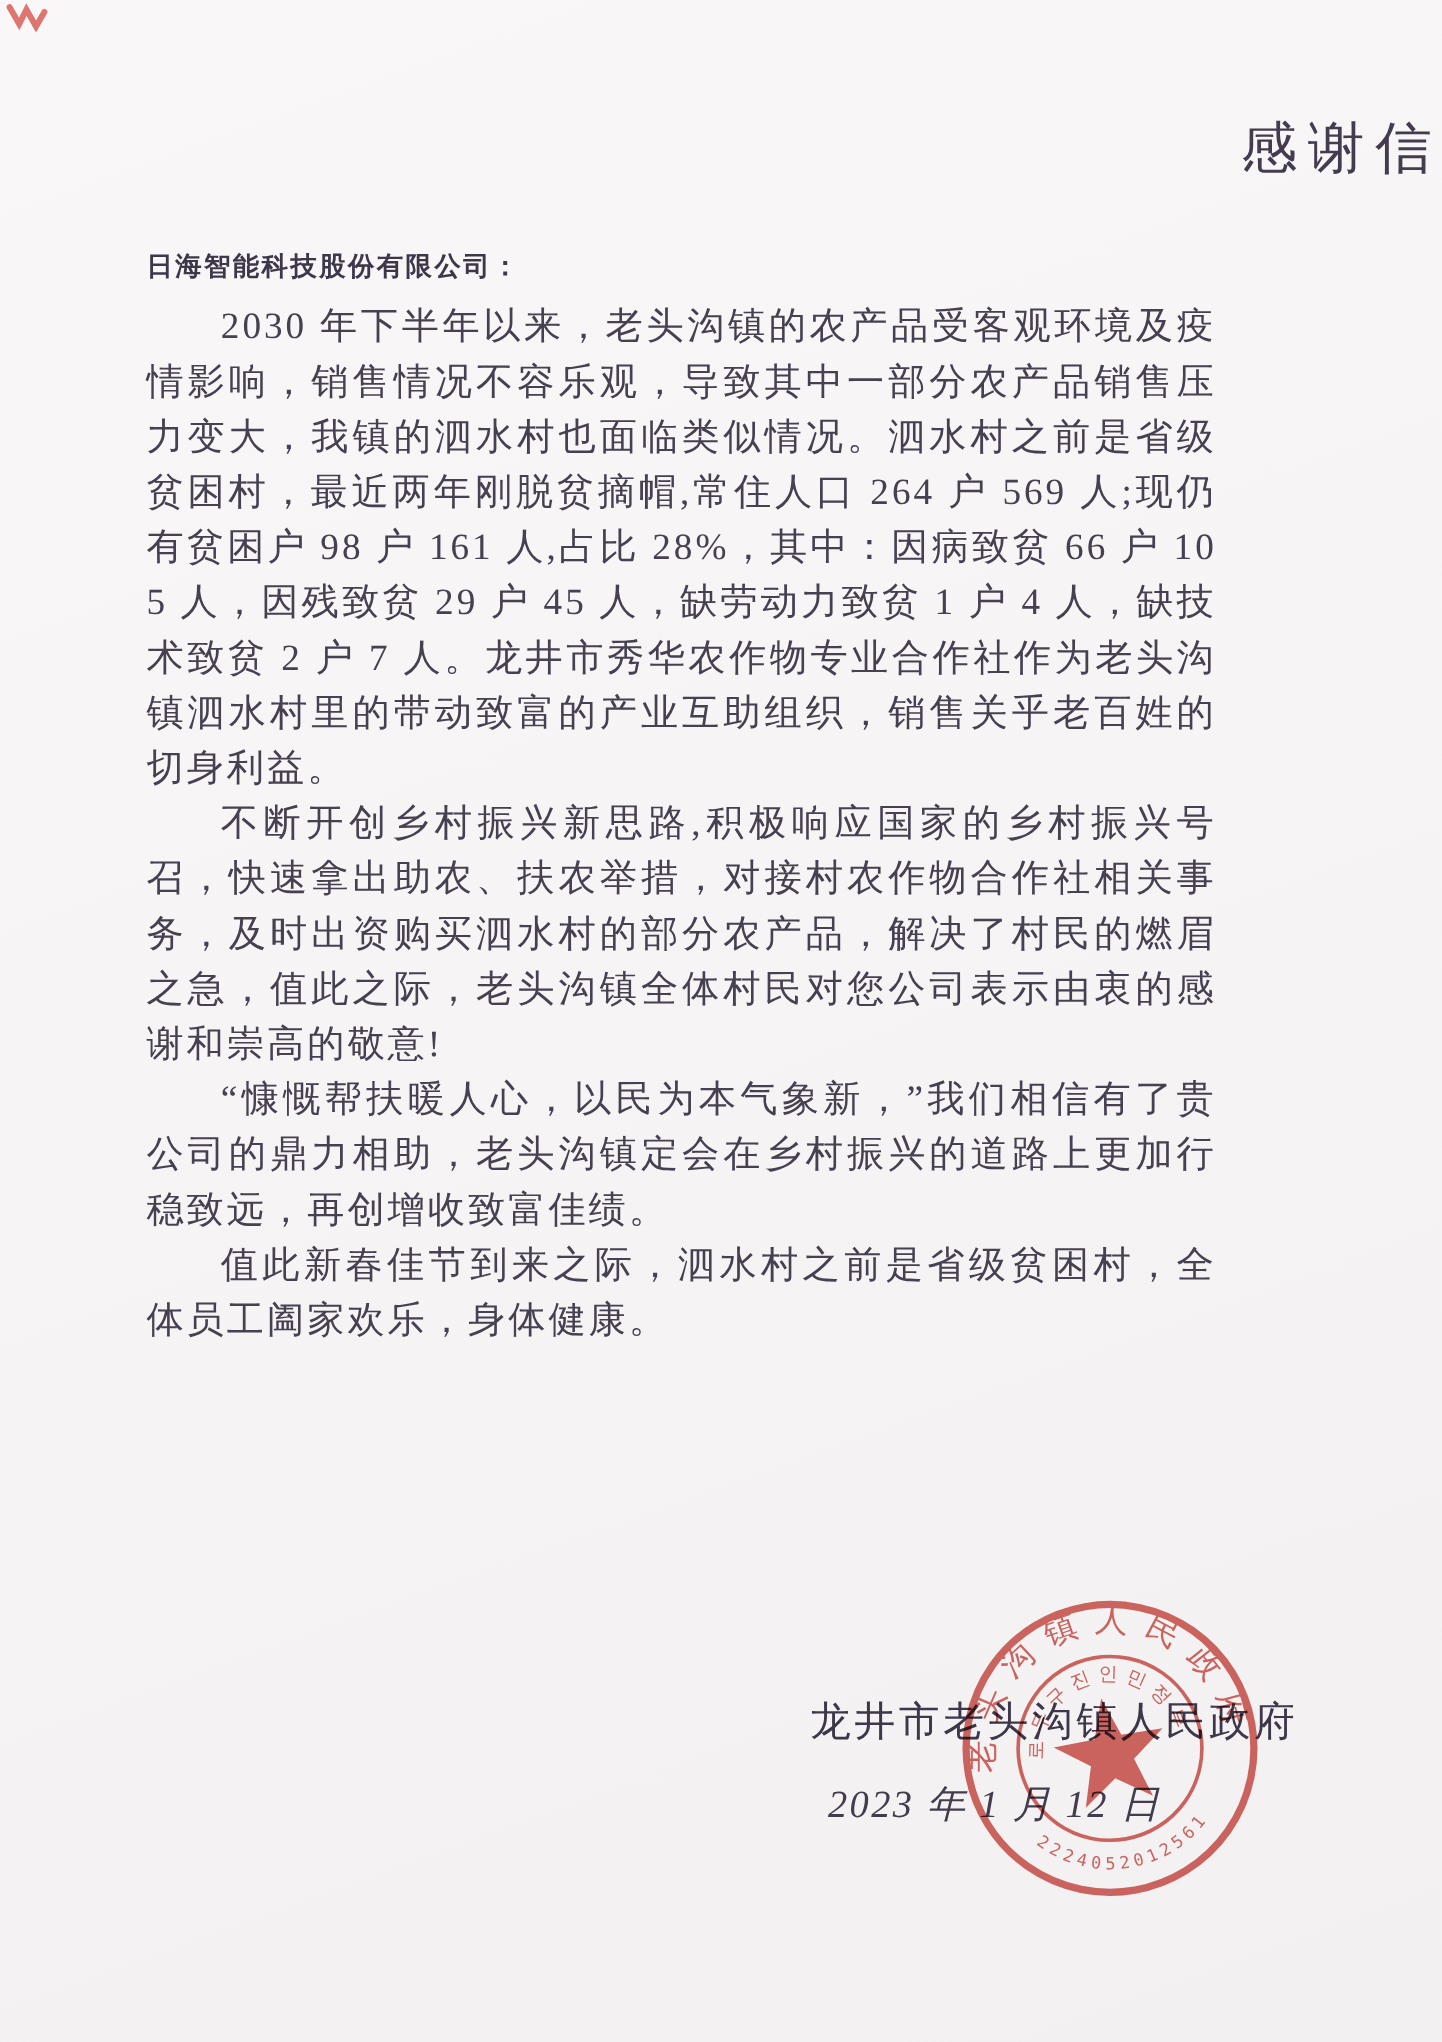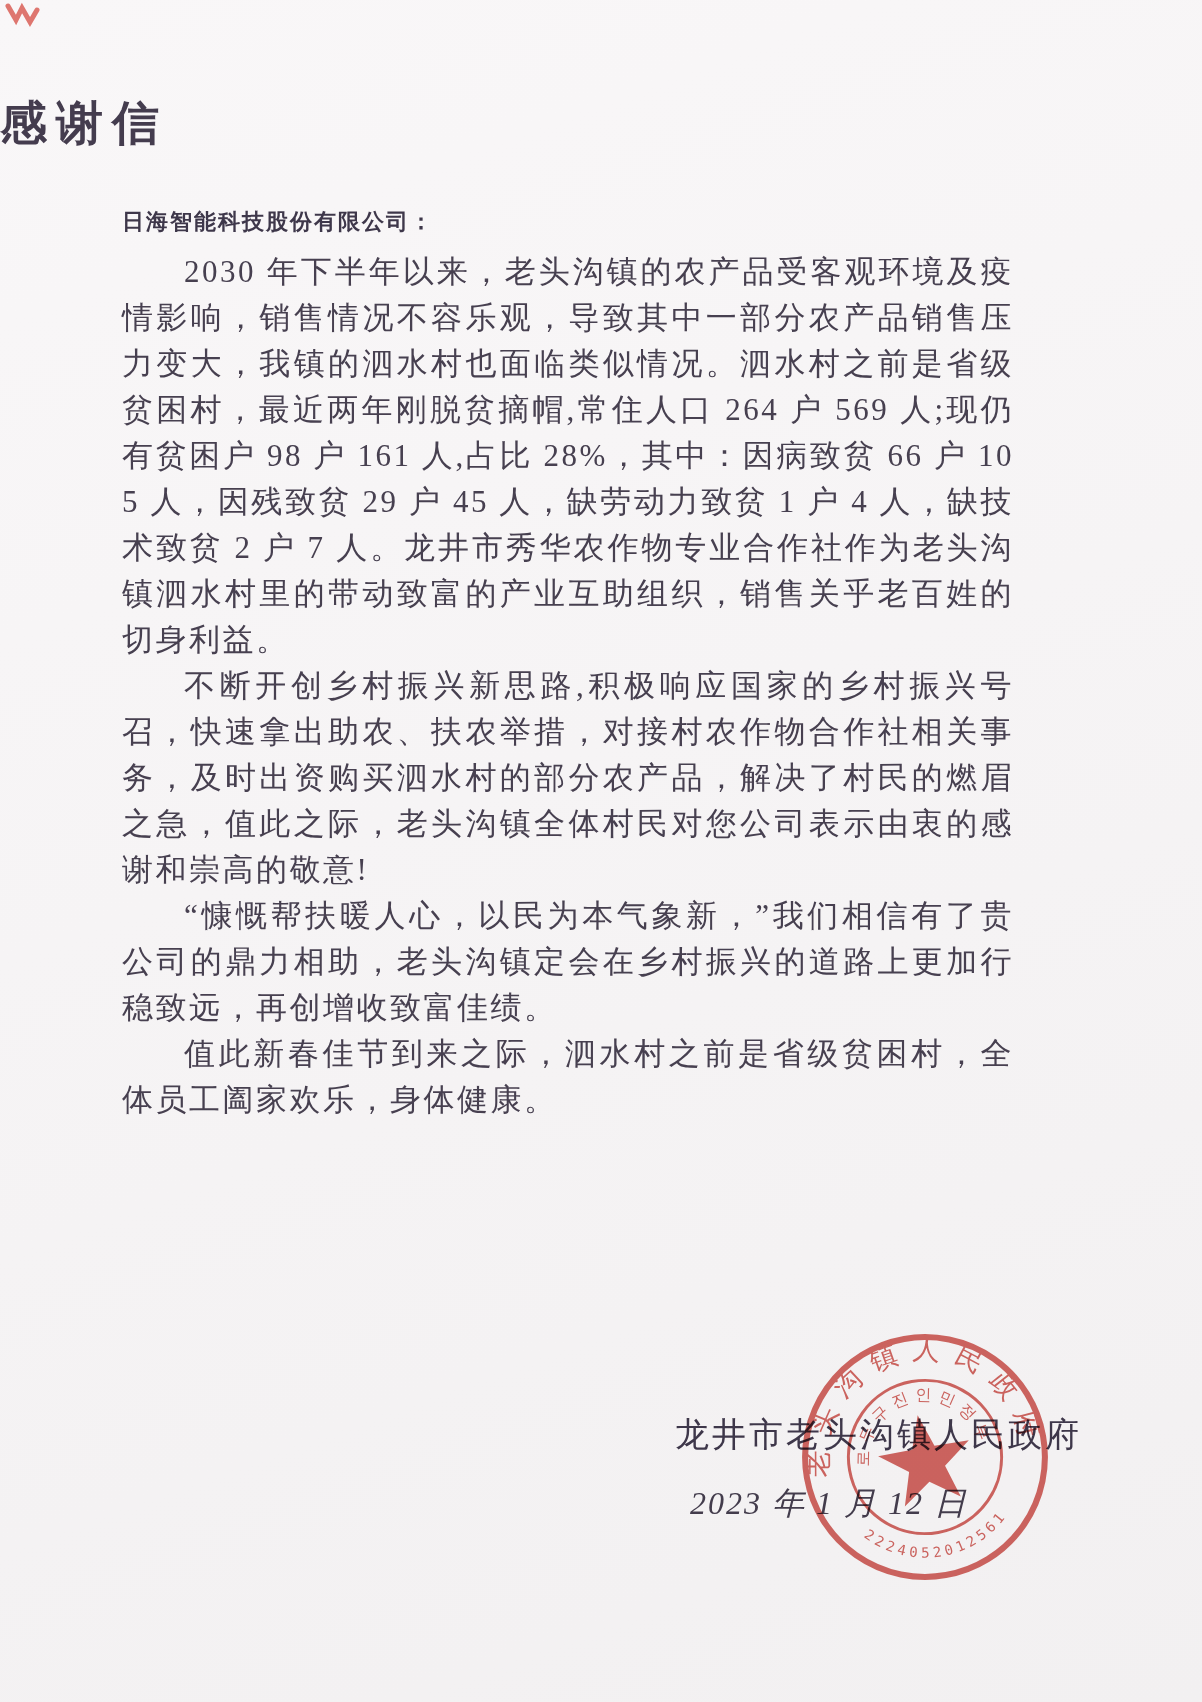--- a/index.html
+++ b/index.html
@@ -8,22 +8,22 @@
     width:1202px; height:1702px;
     margin:0 auto;
     background:linear-gradient(160deg,#f9f7f8 0%,#f6f4f5 45%,#f2f0f1 100%);
     font-family:"Liberation Serif","DejaVu Serif",serif;
     color:#473f50;
     overflow:hidden;
     box-shadow:0 0 14px rgba(0,0,0,.25);
   }
   .doc-title {
     margin:0; padding-top:92px;
-    text-align:left;
-    font-size:47px; font-weight:700; letter-spacing:9px;
+    text-align:right;
+    font-size:47px; font-weight:400; letter-spacing:9px;
     color:#443c4e;
   }
   .salutation {
     margin:52px 0 0 122px;
     font-size:22px; font-weight:700; letter-spacing:2px;
     color:#3e374a;
   }
   .body-block { width:892px; margin:12px 0 0 122px; }
   .body-para {
     margin:0;

